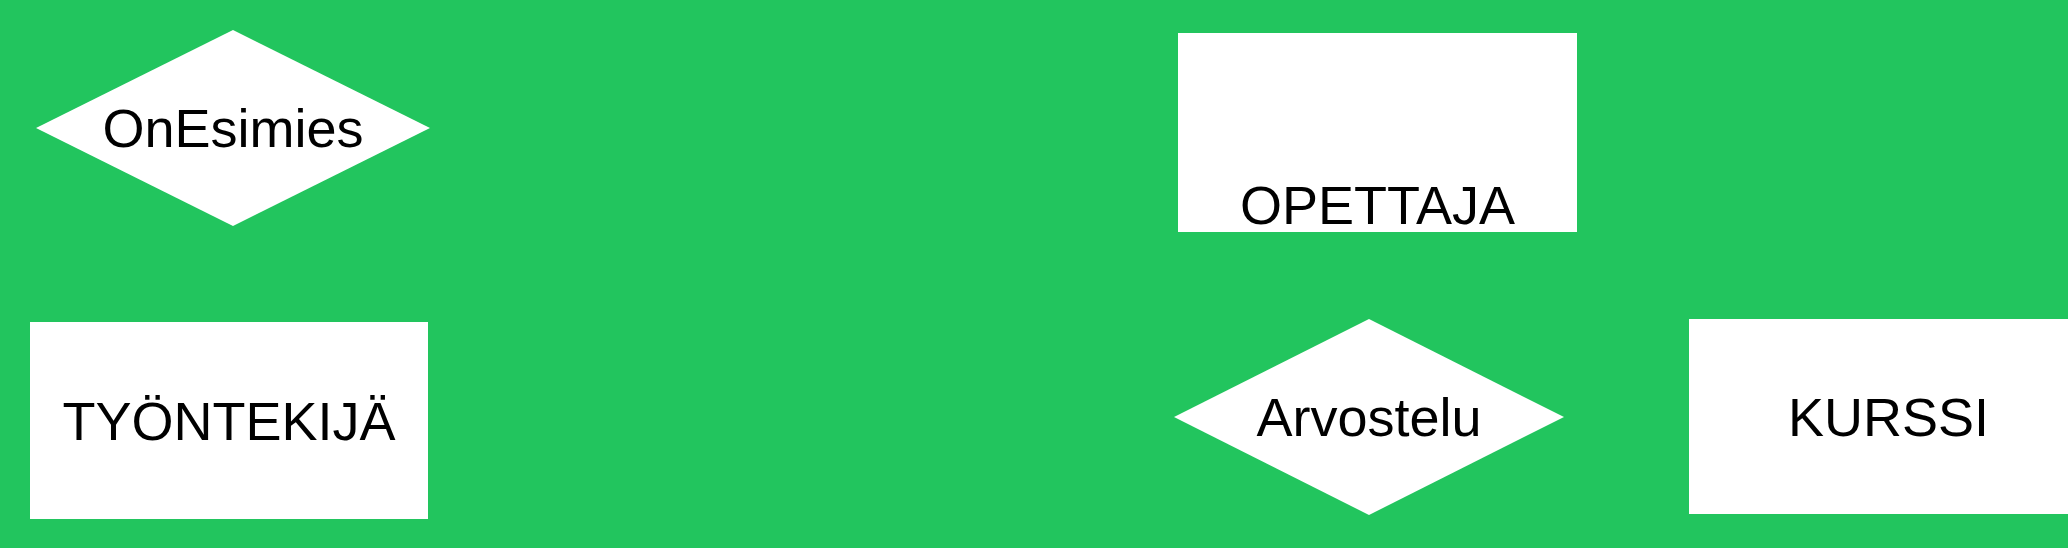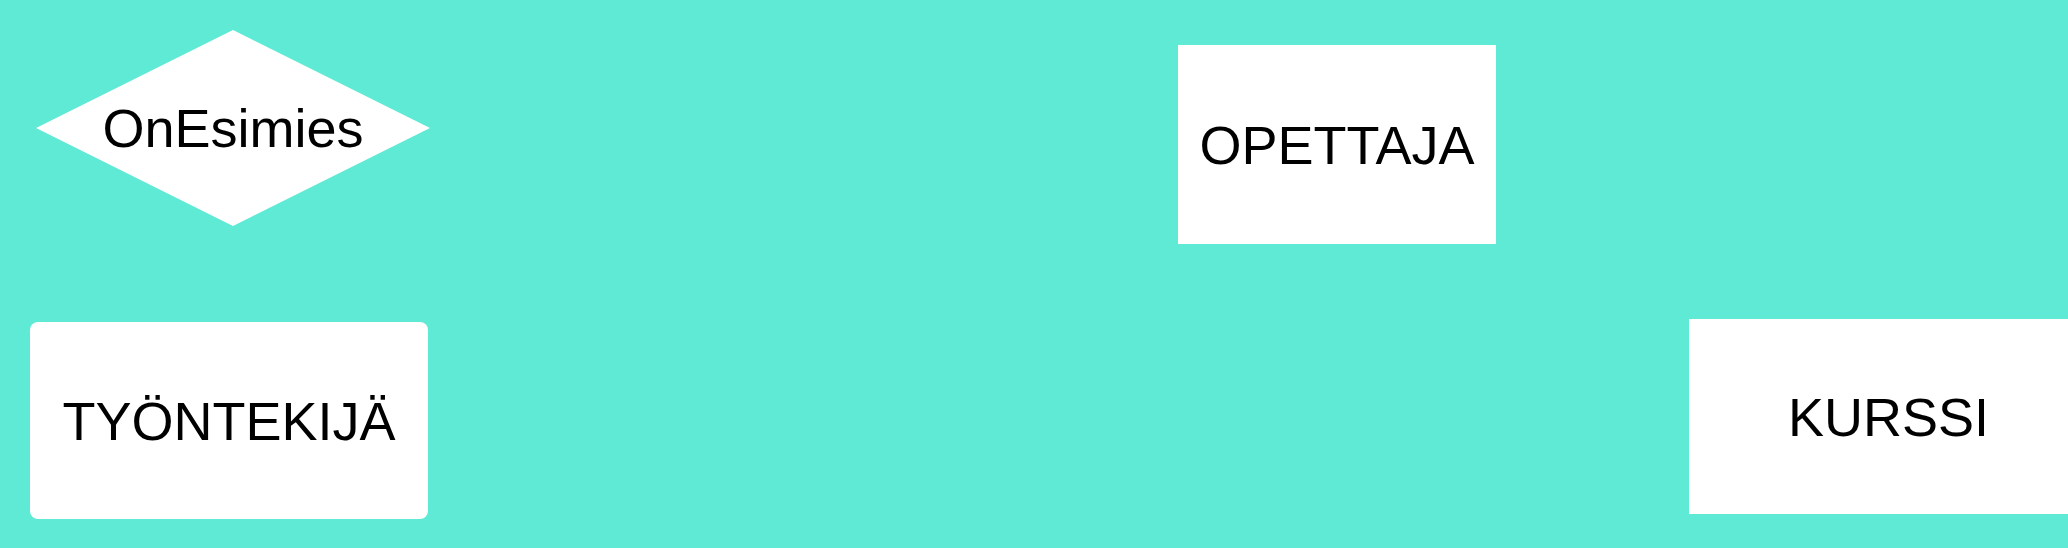--- a/index.html
+++ b/index.html
@@ -5,21 +5,21 @@
 <style>
   html, body {
     margin: 0;
     padding: 0;
     background: #000000;
   }
   #canvas {
     position: relative;
     width: 2068px;
     height: 548px;
-    background: #5eead4;
+    background: #22c55e;
     overflow: hidden;
     font-family: "Liberation Sans", sans-serif;
   }
   .node {
     position: absolute;
     box-sizing: border-box;
   }
   .entity {
     background: #ffffff;
     display: flex;
@@ -65,27 +65,33 @@
 
 <div id="canvas">
 
   <div class="node relationship" style="left:36px; top:30px; width:394px; height:196px;">
     <svg width="394" height="196" viewBox="0 0 394 196">
       <polygon points="197,0 394,98 197,196 0,98" fill="#ffffff"></polygon>
     </svg>
     <span class="relationship-label">OnEsimies</span>
   </div>
 
-  <div class="node entity" style="left:1178px; top:45px; width:318px; height:199px;">
+  <div class="node entity" style="left:1178px; top:33px; width:399px; height:199px;align-items:flex-end;">
     <span class="entity-label">OPETTAJA</span>
   </div>
 
-  <div class="node entity" style="left:30px; top:322px; width:398px; height:197px;border-radius:8px;">
+  <div class="node entity" style="left:30px; top:322px; width:398px; height:197px;">
     <span class="entity-label">TYÖNTEKIJÄ</span>
   </div>
 
 
+  <div class="node relationship" style="left:1174px; top:319px; width:390px; height:196px;">
+    <svg width="390" height="196" viewBox="0 0 390 196">
+      <polygon points="195,0 390,98 195,196 0,98" fill="#ffffff"></polygon>
+    </svg>
+    <span class="relationship-label">Arvostelu</span>
+  </div>
 
   <div class="node entity" style="left:1642px; top:319px; width:399px; height:195px;margin-left:47px;">
     <span class="entity-label">KURSSI</span>
   </div>
 
 </div>
 
 </body></html>

